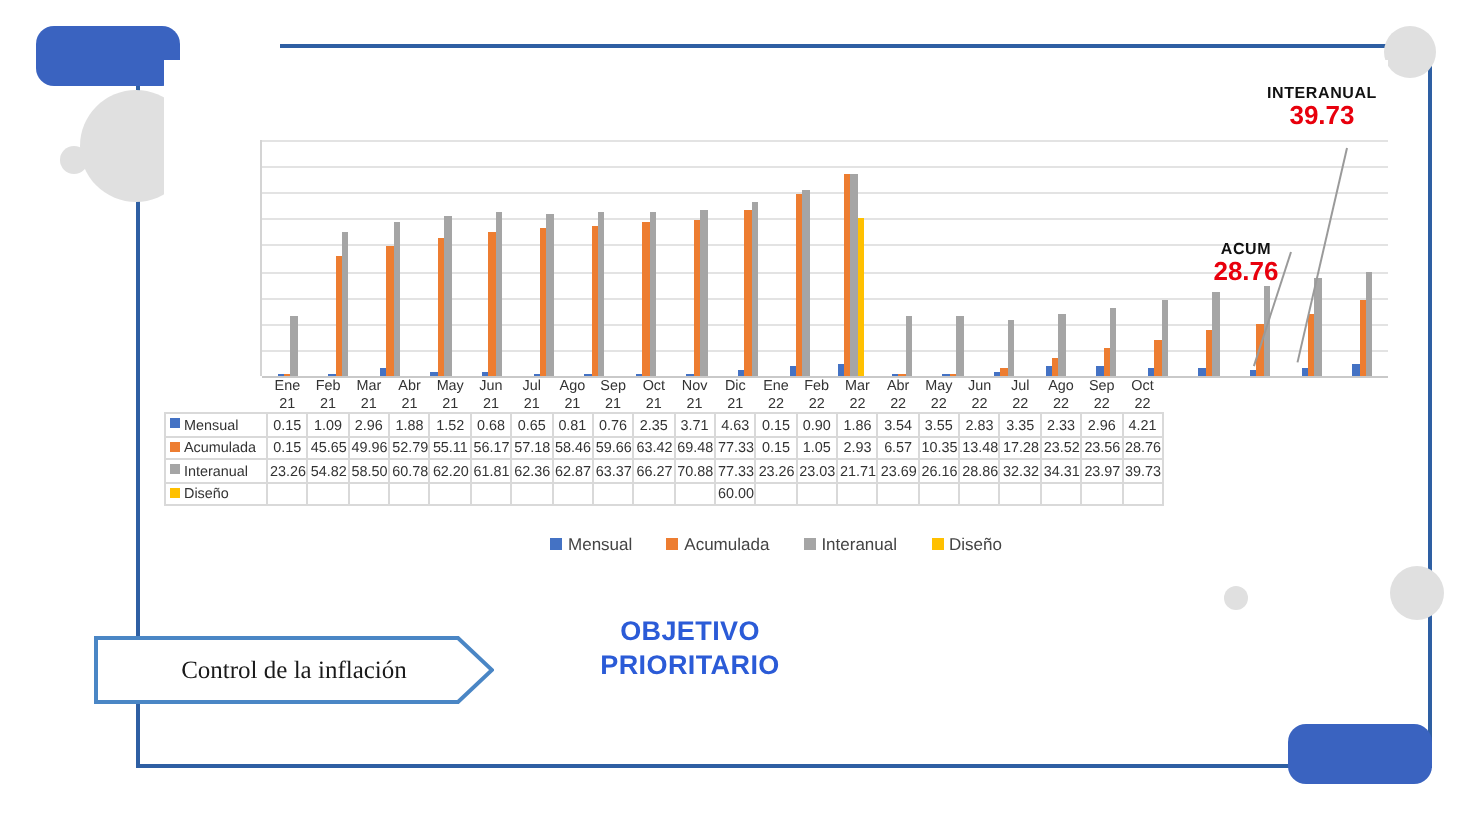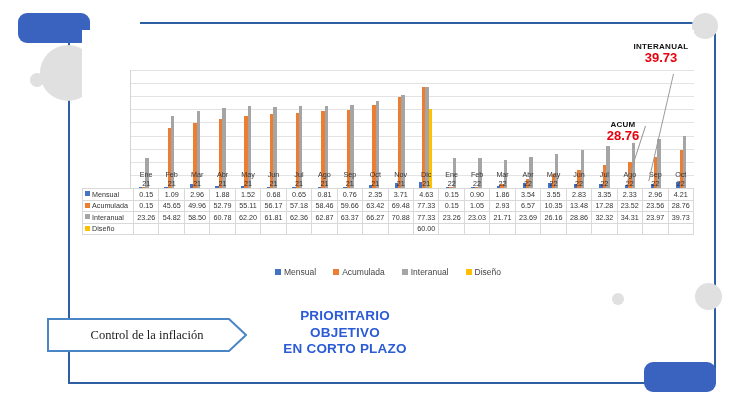--- a/index.html
+++ b/index.html
@@ -67,21 +67,21 @@
     gap:0px;
   }
   .bar{width:3.4px;}
   .bar.mensual{background:#4472C4;}
   .bar.acumulada{background:#ED7D31;}
   .bar.interanual{background:#A5A5A5;}
   .bar.diseno{background:#FFC000;}
 
   
   #data-table{
-    position:absolute;left:0;top:140px;width:612px;
+    position:absolute;left:0;top:158px;width:500px;
     border-collapse:collapse;
     table-layout:fixed;
   }
   #data-table td{
     border:1px solid #d9d9d9;
     font-size:7.2px;color:#333;
     height:10.5px;
     padding:0 1px;
     text-align:center;
     overflow:hidden;
@@ -485,20 +485,19 @@
   <div id="banner">
 
     <div class="chevron-box" id="box-control">
       <svg class="shape-svg" width="200" height="34" viewBox="0 0 200 34">
         <polygon points="1,1 182,1 199,17 182,33 1,33" fill="#ffffff" stroke="#4A86C5" stroke-width="2"></polygon>
       </svg>
       <span class="chevron-label">Control de la inflación</span>
     </div>
 
     <div id="objetivo">
+      <div>OBJETIVO</div>
       <div>PRIORITARIO</div>
-      <div>OBJETIVO</div>
-      <div>EN CORTO PLAZO</div>
     </div>
 
 
   </div>
 </div>
 
 </body></html>

